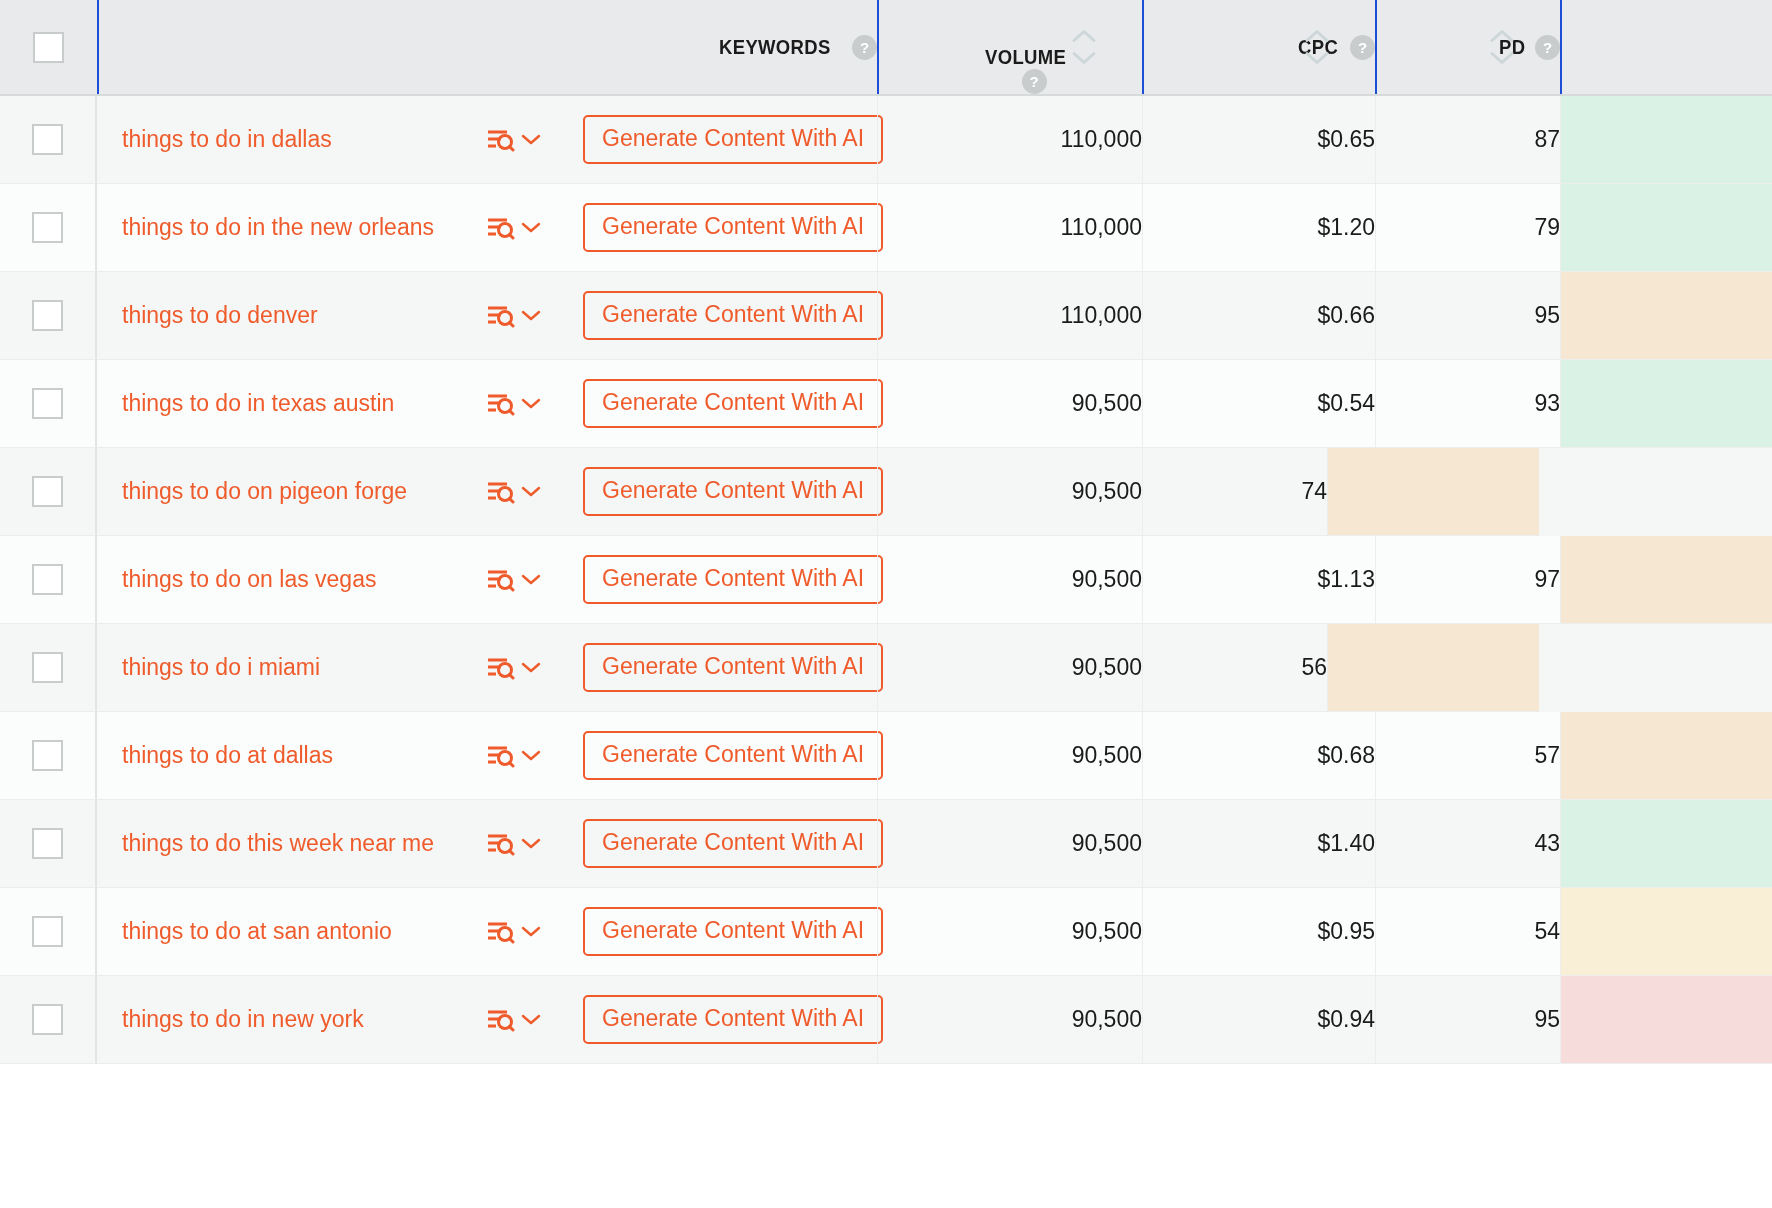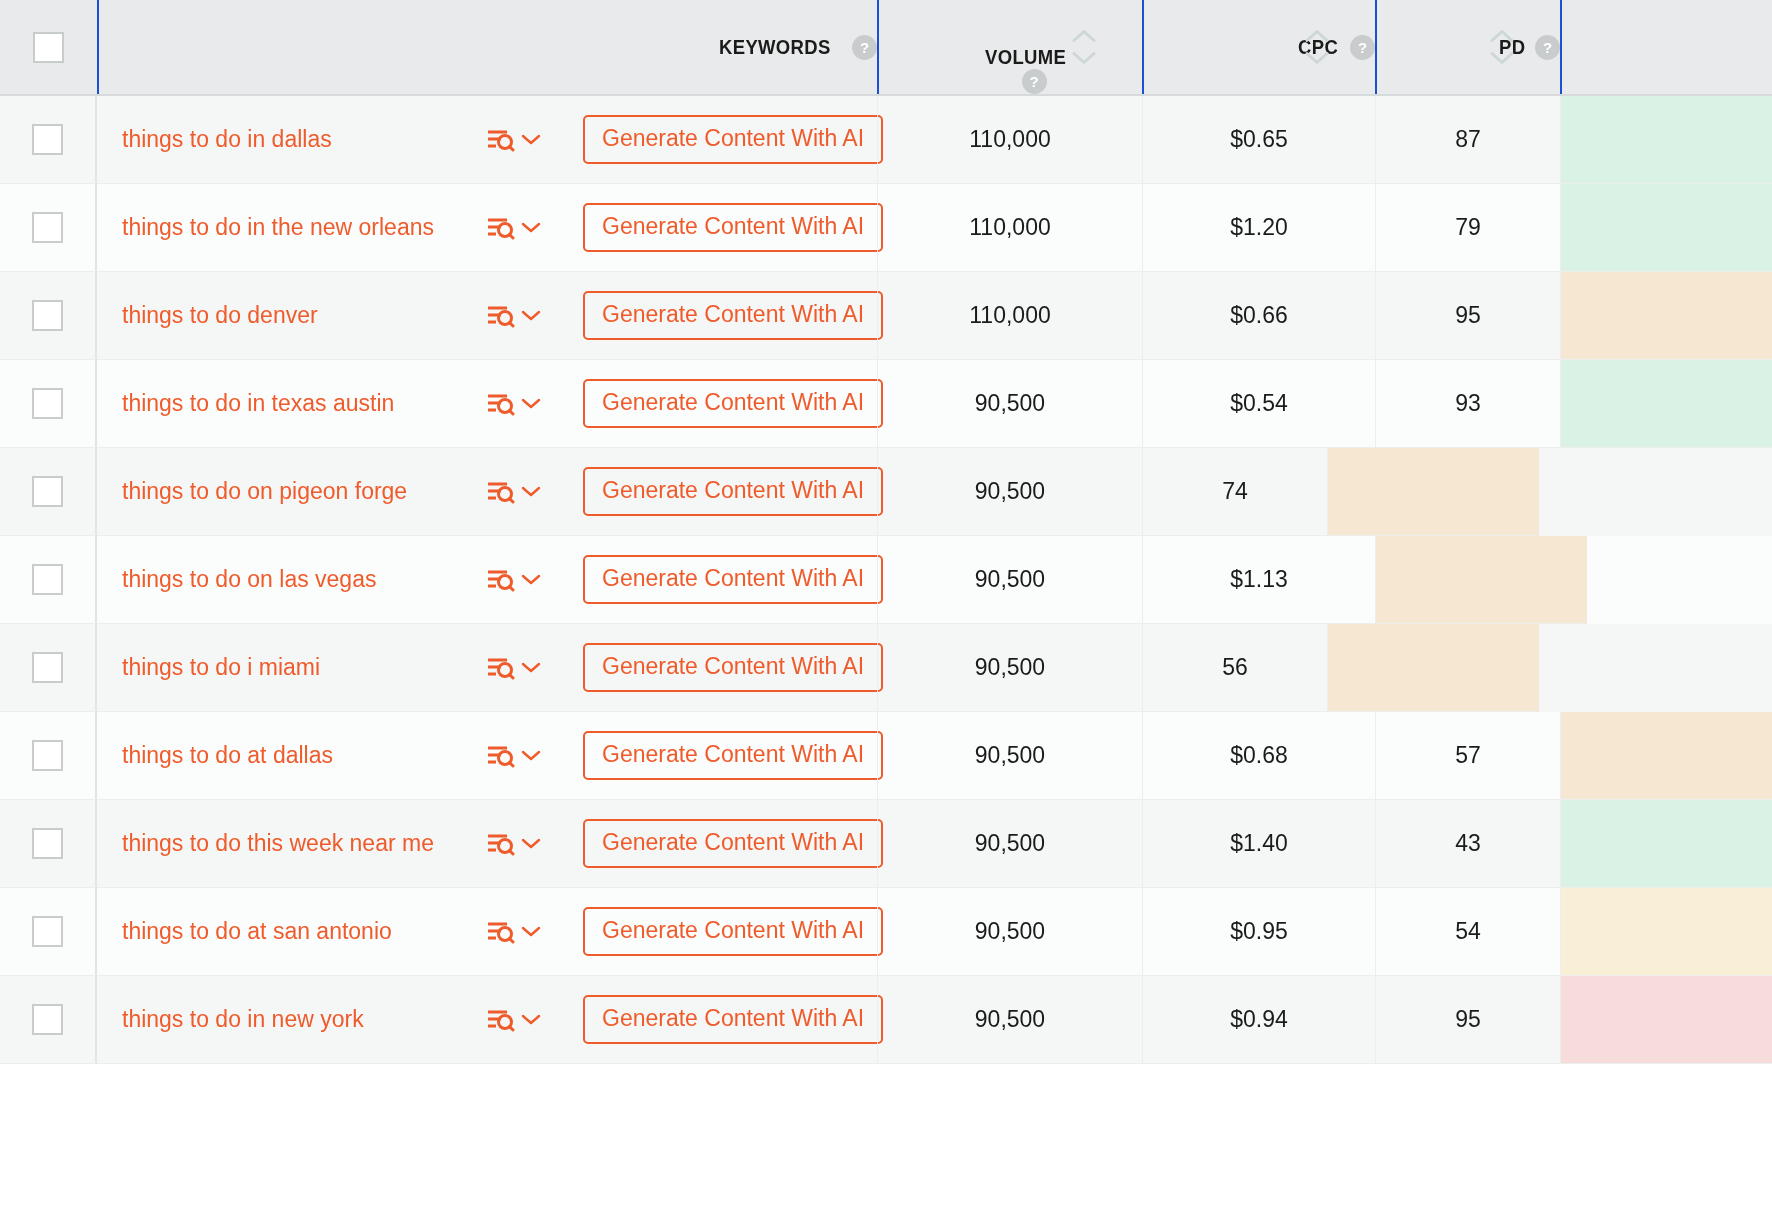--- a/index.html
+++ b/index.html
@@ -101,21 +101,21 @@
   .body-row .cell { border-bottom: 1px solid #eceeee; }
 
   .cell {
     display: flex;
     align-items: center;
     position: relative;
   }
   .cell.c-check { justify-content: center; border-right: 2px solid #e3e5e5; }
   .cell.c-keyword { padding-left: 25px; padding-right: 10px; gap: 12px; }
   .cell.c-volume, .cell.c-cpc, .cell.c-pd {
-    justify-content: center;
+    justify-content: flex-end;
     border-left: 1px solid #eceeee;
   }
 
   
   .checkbox {
     width: 31px; height: 31px;
     background: #ffffff;
     border: 2px solid #c9cccd;
     cursor: pointer;
     flex: none;
@@ -397,20 +397,23 @@
             </svg>
           </span>
       <button class="gen-btn">Generate Content With AI</button>
     </div>
     <div class="cell c-volume">
       <span class="metric">90,500</span>
     </div>
     <div class="cell c-cpc">
       <span class="metric">$1.13</span>
     </div>
+    <div class="cell c-pd">
+      <span class="metric">97</span>
+    </div>
     <div class="cell c-extra" style="background:#f5e7d2"></div>
       </div>
       <div class="row body-row odd">
     <div class="cell c-check">
       <div class="checkbox"></div>
     </div>
     <div class="cell c-keyword">
       <span class="kw-link">things to do i miami</span>
       <span class="kw-tools">
             <svg width="30" height="30" viewBox="0 0 30 30">

